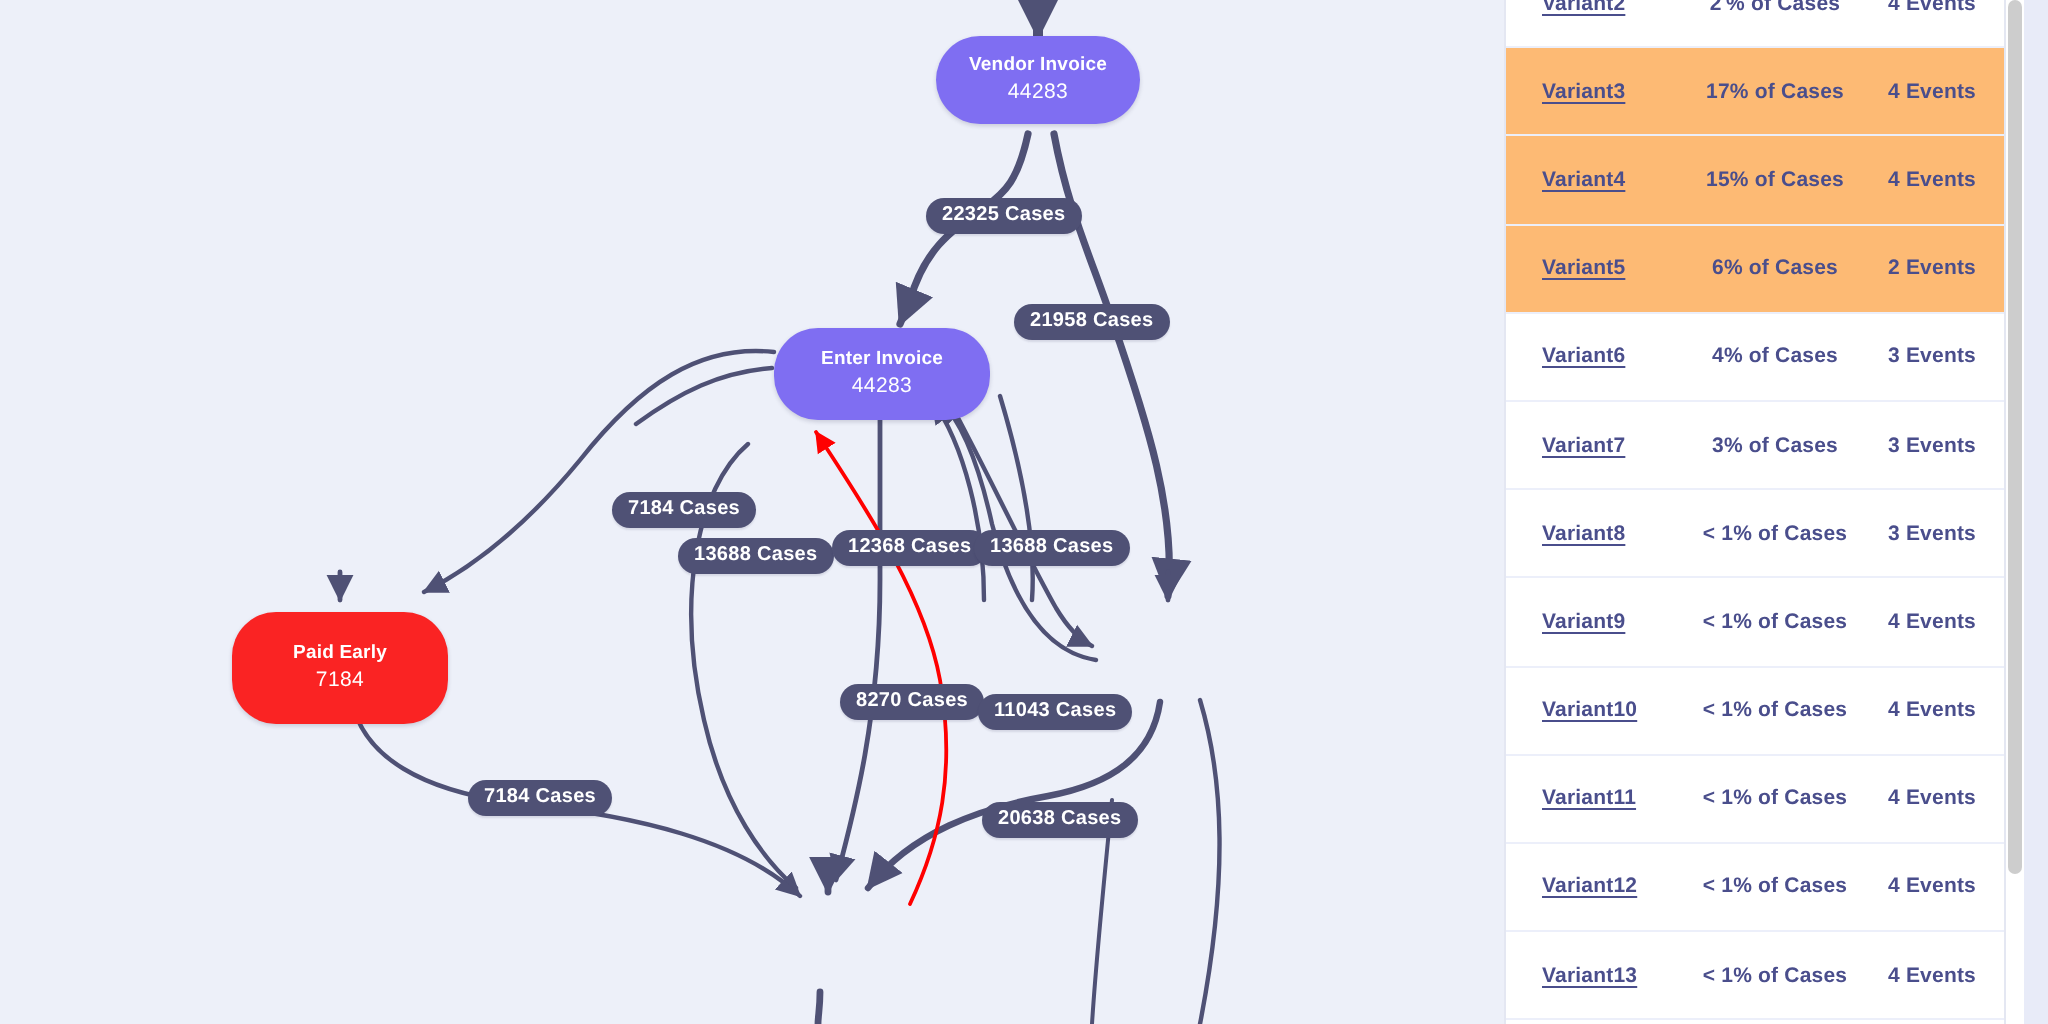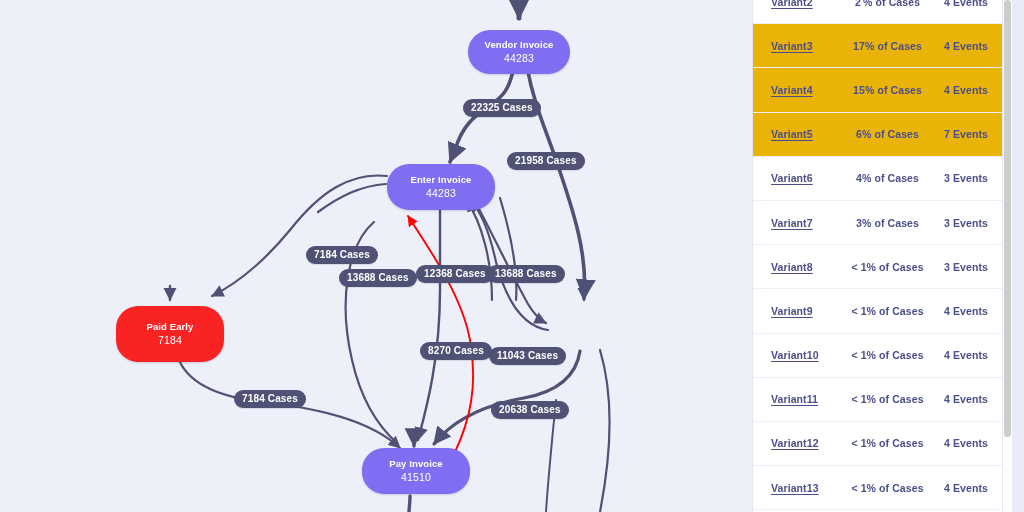--- a/index.html
+++ b/index.html
@@ -95,21 +95,21 @@
   }
   .variant-row {
     position: relative;
     height: 44.2px;
     display: flex;
     align-items: center;
     border-bottom: 1px solid #eceffa;
     background: #ffffff;
     padding: 0 14px 0 18px;
   }
-  .variant-row.alt { background: #eab308; }
+  .variant-row.alt { background: #fdba74; }
 
   .variant-name {
     flex: 0 0 78px;
     font-size: 10.5px;
     font-weight: 700;
     color: #4a4e8c;
     text-decoration: underline;
     text-underline-offset: 2px;
     letter-spacing: 0.1px;
     cursor: pointer;
@@ -217,40 +217,36 @@
         <path d="M414,432 L414,446" stroke-width="3.4" marker-end="url(#ah)"></path>
 
         <path d="M556,400 C552,440 548,480 546,512" stroke-width="2"></path>
       </g>
 
       <g fill="none" stroke="#ff0000" stroke-width="1.9" stroke-linecap="round">
         <path d="M455,452 C470,420 478,386 470,340 C462,296 430,250 408,216" marker-end="url(#ahr)"></path>
       </g>
     </svg>
 
-    <div class="node node-purple" style="left:468px; top:30px; width:102px; height:44px;">
+    <div class="node node-purple" style="left:468px; top:18px; width:102px; height:44px;">
       <span class="node-label">Vendor Invoice</span>
       <span class="node-count">44283</span>
     </div>
 
     <div class="node node-purple" style="left:387px; top:164px; width:108px; height:46px;justify-content:center;">
       <span class="node-label">Enter Invoice</span>
       <span class="node-count">44283</span>
     </div>
 
     <div class="node node-red" style="left:116px; top:306px; width:108px; height:56px;">
       <span class="node-label">Paid Early</span>
       <span class="node-count">7184</span>
     </div>
 
 
-    <div class="node node-purple" style="left:362px; top:448px; width:108px; height:46px;">
-      <span class="node-label">Pay Invoice</span>
-      <span class="node-count">41510</span>
-    </div>
 
     <div class="edge-pill" style="left:463px; top:99px;">22325 Cases</div>
 
     <div class="edge-pill" style="left:507px; top:152px;">21958 Cases</div>
 
     <div class="edge-pill" style="left:306px; top:246px;">7184 Cases</div>
 
     <div class="edge-pill" style="left:339px; top:269px;">13688 Cases</div>
 
     <div class="edge-pill" style="left:416px; top:265px;">12368 Cases</div>
@@ -283,21 +279,21 @@
 
     <div class="variant-row alt">
       <span class="variant-name">Variant4</span>
       <span class="variant-cases">15% of Cases</span>
       <span class="variant-events">4 Events</span>
     </div>
 
     <div class="variant-row alt">
       <span class="variant-name">Variant5</span>
       <span class="variant-cases">6% of Cases</span>
-      <span class="variant-events">7 Events</span>
+      <span class="variant-events">2 Events</span>
     </div>
 
     <div class="variant-row">
       <span class="variant-name">Variant6</span>
       <span class="variant-cases">4% of Cases</span>
       <span class="variant-events">3 Events</span>
     </div>
 
     <div class="variant-row">
       <span class="variant-name">Variant7</span>

